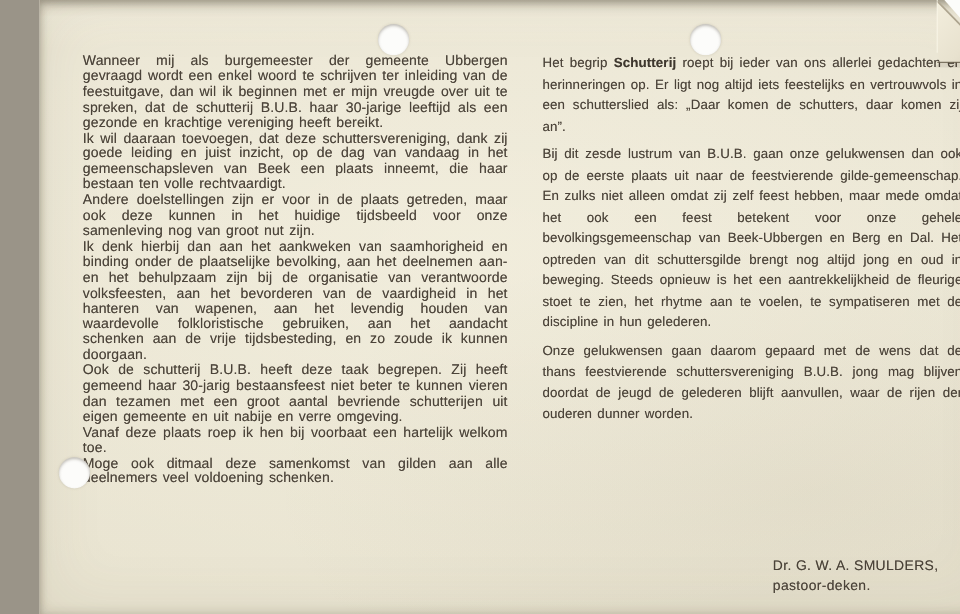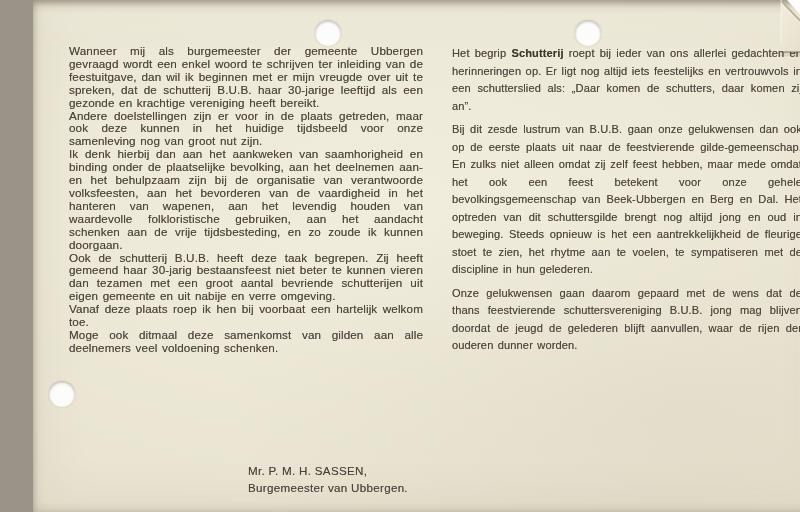--- a/index.html
+++ b/index.html
@@ -39,38 +39,39 @@
   .hole-3{left:16px;top:381px;}
   .fold{position:absolute;top:0;right:0;width:70px;height:70px;z-index:6;}
 </style>
 </head>
 <body>
 
 <div class="page">
 
   <div class="col col-left">
     <p>Wanneer mij als burgemeester der gemeente Ubbergen gevraagd wordt een enkel woord te schrijven ter inleiding van de feestuitgave, dan wil ik beginnen met er mijn vreugde over uit te spreken, dat de schutterij B.U.B. haar 30-jarige leeftijd als een gezonde en krachtige vereniging heeft bereikt.</p>
+    <p>Ik wil daaraan toevoegen, dat deze schuttersvereniging, dank zij goede leiding en juist inzicht, op de dag van vandaag in het gemeenschapsleven van Beek een plaats inneemt, die haar bestaan ten volle rechtvaardigt.</p>
     <p>Andere doelstellingen zijn er voor in de plaats getreden, maar ook deze kunnen in het huidige tijdsbeeld voor onze samenleving nog van groot nut zijn.</p>
     <p>Ik denk hierbij dan aan het aankweken van saamhorigheid en binding onder de plaatselijke bevolking, aan het deelnemen aan- en het behulpzaam zijn bij de organisatie van verantwoorde volksfeesten, aan het bevorderen van de vaardigheid in het hanteren van wapenen, aan het levendig houden van waardevolle folkloristische gebruiken, aan het aandacht schenken aan de vrije tijdsbesteding, en zo zoude ik kunnen doorgaan.</p>
     <p>Ook de schutterij B.U.B. heeft deze taak begrepen. Zij heeft gemeend haar 30-jarig bestaansfeest niet beter te kunnen vieren dan tezamen met een groot aantal bevriende schutterijen uit eigen gemeente en uit nabije en verre omgeving.</p>
     <p>Vanaf deze plaats roep ik hen bij voorbaat een hartelijk welkom toe.</p>
     <p>Moge ook ditmaal deze samenkomst van gilden aan alle deelnemers veel voldoening schenken.</p>
   </div>
 
   <div class="col col-right">
     <p><span>Het begrip </span><b>Schutterij</b><span> roept bij ieder van ons allerlei gedachten en herinneringen op. Er ligt nog altijd iets feestelijks en vertrouwvols in een schutterslied als: „Daar komen de schutters, daar komen zij an”.</span></p>
     <p>Bij dit zesde lustrum van B.U.B. gaan onze gelukwensen dan ook op de eerste plaats uit naar de feestvierende gilde-gemeenschap. En zulks niet alleen omdat zij zelf feest hebben, maar mede omdat het ook een feest betekent voor onze gehele bevolkingsgemeenschap van Beek-Ubbergen en Berg en Dal. Het optreden van dit schuttersgilde brengt nog altijd jong en oud in beweging. Steeds opnieuw is het een aantrekkelijkheid de fleurige stoet te zien, het rhytme aan te voelen, te sympatiseren met de discipline in hun gelederen.</p>
     <p>Onze gelukwensen gaan daarom gepaard met de wens dat de thans feestvierende schuttersvereniging B.U.B. jong mag blijven doordat de jeugd de gelederen blijft aanvullen, waar de rijen der ouderen dunner worden.</p>
   </div>
 
-  <div class="sig sig-left">
-    <div>Mr. P. M. H. SASSEN,</div>
-    <div>Burgemeester van Ubbergen.</div>
+
+  <div class="sig sig-right">
+    <div>Dr. G. W. A. SMULDERS,</div>
+    <div>pastoor-deken.</div>
   </div>
-
 
   <div class="hole hole-1"></div>
   <div class="hole hole-2"></div>
   <div class="hole hole-3"></div>
 
   <svg class="fold" viewBox="0 0 70 70" xmlns="http://www.w3.org/2000/svg">
     <defs>
       <linearGradient id="flapGrad" x1="0" y1="0" x2="1" y2="1">
         <stop offset="0" stop-color="#f3eedd"></stop>
         <stop offset="0.6" stop-color="#e8e2cf"></stop>

